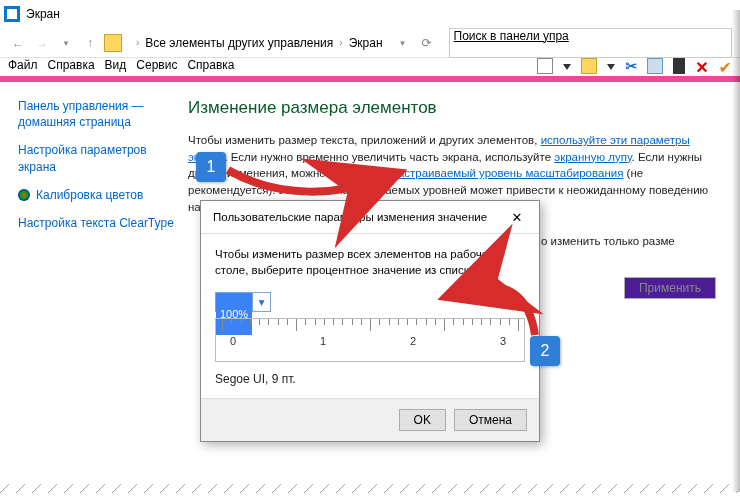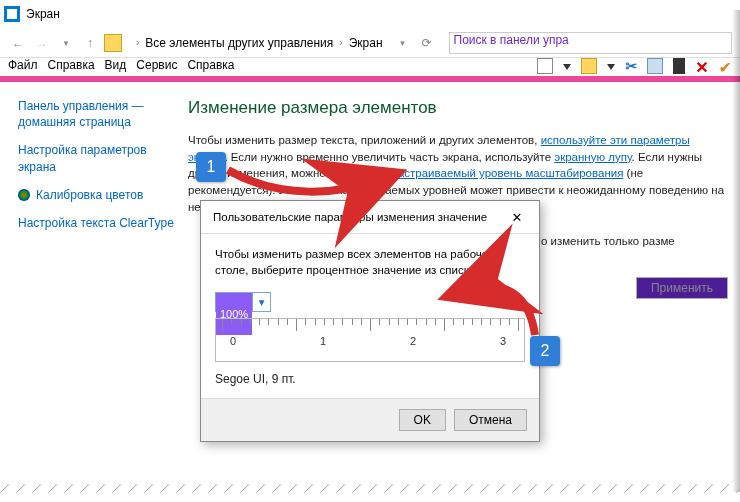--- a/index.html
+++ b/index.html
@@ -8,35 +8,35 @@
 .titlebar { height: 28px; display: flex; align-items: center; padding: 0 4px; font-size: 12px; color: #000; }
 .titlebar .app-icon { width: 16px; height: 16px; background: #0078d7; margin-right: 6px; display: inline-block; position: relative; }
 .titlebar .app-icon::after { content:""; position:absolute; inset:3px; background:#fff; }
 
 .navbar { height: 30px; display: flex; align-items: center; padding: 0 8px; gap: 4px; font-size: 12px; border-bottom: 1px solid #e0e0e0; }
 .nav-btn { width: 20px; height: 20px; display: flex; align-items: center; justify-content: center; color: #888; }
 .breadcrumb { flex: 0 0 auto; display: flex; align-items: center; }
 .breadcrumb span { color: #000; }
 .breadcrumb .chev { color: #888; margin: 0 6px; font-size: 10px; }
 .path-icon { width:18px; height:18px; background:#ffd75e; border:1px solid #c9a227; margin-right:4px; }
-.search-box { border: 1px solid #ccc; height: 22px; padding: 0 4px; font-size: 12px; color: #6d28d9; margin-left: 8px; flex: 1; min-width: 80px; overflow:hidden; white-space:nowrap; }
+.search-box { border: 1px solid #ccc; height: 30px; padding: 0 4px; font-size: 12px; color: #000000; margin-left: 8px; flex: 1; min-width: 80px; overflow:hidden; white-space:nowrap;text-decoration:underline; }
 
 .menubar { height: 24px; display: flex; align-items: flex-start; padding: 0 8px; gap: 10px; font-size: 12px; border-bottom: 6px solid #ec4899; }
 .menubar .spacer { flex:1; }
 .tool-icon { width:16px; height:16px; }
 .t-box { background:#fff; border:1px solid #888; }
 .t-folder { background:#ffd75e; border:1px solid #c9a227; }
 .t-down { width:0;height:0;border-left:4px solid transparent;border-right:4px solid transparent;border-top:6px solid #333; align-self:center;}
 .t-sc { color:#1e6fd6; font-weight:bold; font-size:14px; }
 .t-copy { background:#cde; border:1px solid #69c; }
 .t-clip { background:#333; width:12px; }
 .t-x { color:#d00; font-weight:bold; font-size:16px; }
 .t-check { color:#e67e22; font-size:16px; }
 
-.content { display: flex; padding: 16px 4px 0 18px; font-size: 12px; position:relative; }
+.content { display: flex; padding: 16px 16px 0 18px; font-size: 12px; position:relative; }
 .sidebar { width: 170px; flex: 0 0 170px; }
 .side-link { color: #0066cc; margin-bottom: 12px; line-height: 1.35; cursor: pointer; }
 .side-link.withicon { position:relative; padding-left:18px;}
 .side-link.withicon::before { content:""; position:absolute; left:0; top:2px; width:12px; height:12px; background: radial-gradient(circle, #f44 0%, #0a0 40%, #00f 80%); border-radius:50%; }
 
 .main { flex: 1; padding-right: 8px; position: relative; }
 .main h2 { color: #0a5a2a; font-weight: normal; font-size: 17px; margin-bottom: 14px; }
 .main p { font-size: 11.5px; line-height: 1.45; color: #222; }
 .main a { color: #0066cc; text-decoration: underline; }
 .main .sect { margin-top: 20px; font-size:11.5px; color:#222; }
@@ -53,21 +53,21 @@
 .arrows { position:absolute; left:0; top:0; width:740px; height:502px; pointer-events:none; z-index:4;}
 
 
 .dialog { position:absolute; left:200px; top:200px; width:340px; background:#fff; border:1px solid #888; box-shadow:3px 3px 10px rgba(0,0,0,.3); font-size:11.5px; z-index:3;}
 .dlg-title { display:flex; align-items:center; padding:6px 8px 6px 12px; border-bottom:1px solid #ddd; }
 .dlg-title .close { margin-left:auto; width:28px; height:20px; display:flex; align-items:center; justify-content:center; cursor:pointer; font-size:13px;}
 .dlg-body { padding:12px 14px 10px; }
 .dlg-body .instr { line-height:1.4; margin-bottom:14px;}
 .dlg-row { display:flex; align-items:center; gap:8px; margin-bottom:6px;}
 .combo { border:1px solid #7aa7d7; height:20px; display:flex; align-items:center; background:#fff;}
-.combo .val { background:#8b5cf6; color:#fff; padding:15px 4px; font-size:11px;margin-top:24px;}
+.combo .val { background:#3b82f6; color:#fff; padding:15px 4px; font-size:11px;margin-top:24px;}
 .combo .arrow { width:18px; height:100%; border-left:1px solid #7aa7d7; display:flex; align-items:center; justify-content:center; color:#1e6fd6;}
 .ruler { border:1px solid #bbb; height:44px; position:relative; margin:4px 0 10px; }
 .ruler .tick { position:absolute; top:0; width:1px; height:6px; background:#888;}
 .ruler .tickL { height:12px;}
 .ruler .lbl { position:absolute; top:16px; font-size:11px; color:#333;}
 .font-sample { font-size:12px; color:#222; margin:4px 0 2px;}
 .dlg-actions { display:flex; justify-content:flex-end; gap:8px; padding:10px 12px; border-top:1px solid #ddd; background:#f0f0f0;}
 
 
 .torn { position:absolute; right:0; bottom:0; left:0; height:18px; background:

